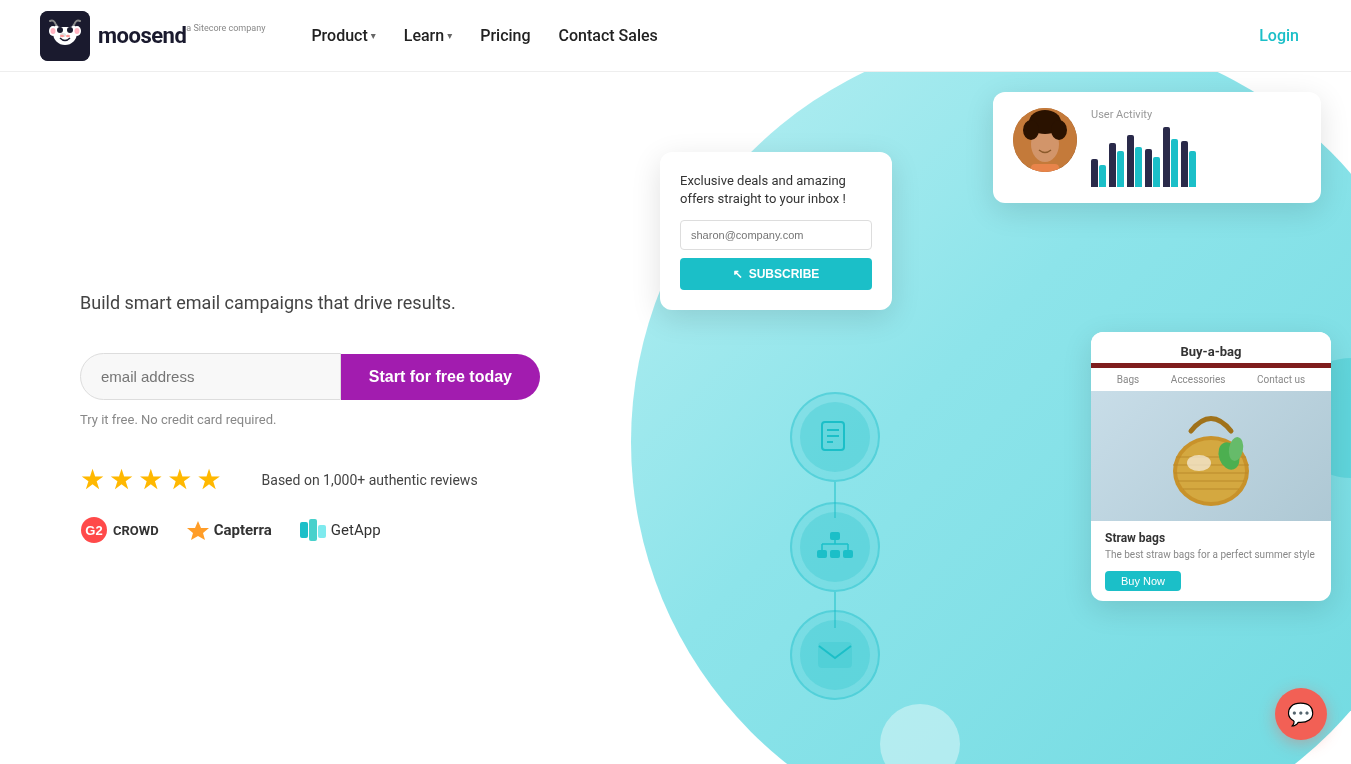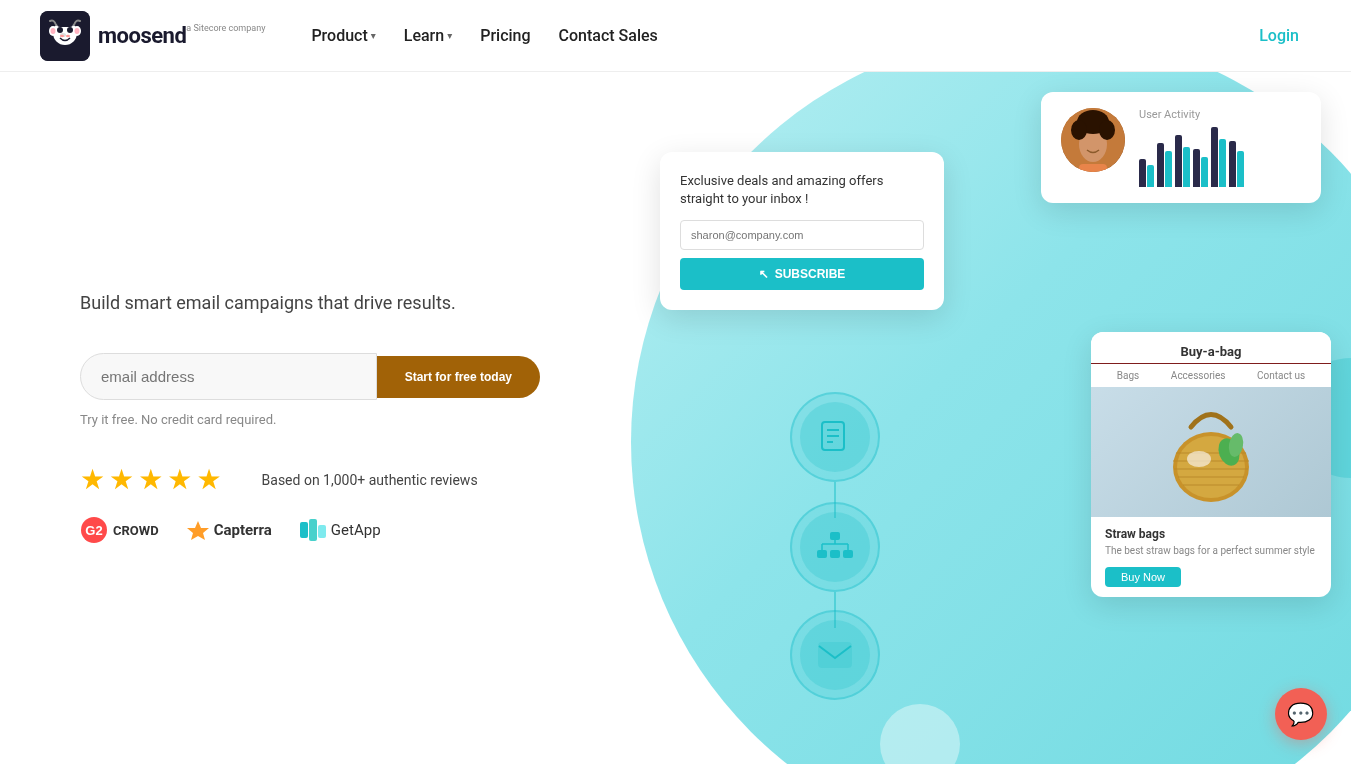--- a/index.html
+++ b/index.html
@@ -97,26 +97,26 @@
       flex: 1;
       padding: 14px 20px;
       border: 1.5px solid #ddd;
       border-radius: 30px 0 0 30px;
       font-size: 15px;
       color: #666;
       outline: none;
       background: #f8f8f8;
     }
     .start-btn {
-      background: #a16207;
+      background: #a21caf;
       color: #fff;
       border: none;
       padding: 14px 28px;
       border-radius: 0 30px 30px 0;
-      font-size: 12px; font-weight: 600;
+      font-size: 16px; font-weight: 600;
       cursor: pointer;
       white-space: nowrap;
     }
     .form-note { font-size: 13px; color: #888; margin-bottom: 36px; }
 
     
     .reviews-section { display: flex; align-items: center; gap: 40px; margin-bottom: 20px; }
     .stars { display: flex; gap: 4px; }
     .star { font-size: 28px; color: #FFB800; }
     .reviews-text { font-size: 14px; color: #444; }
@@ -139,21 +139,21 @@
       background: linear-gradient(135deg, #b8eff2 0%, #8de4ea 40%, #6dd9e0 100%);
       border-radius: 50%;
       z-index: 0;
     }
 
     
     .card-subscribe {
       position: absolute;
       top: 80px;
       left: 60px;
-      width: 284px;
+      width: 232px;
       background: #fff;
       border-radius: 12px;
       box-shadow: 0 8px 30px rgba(0,0,0,0.12);
       padding: 20px;
       z-index: 5;
     }
     .card-subscribe-title { font-size: 13px; color: #333; line-height: 1.4; margin-bottom: 12px; }
     .card-subscribe-input {
       width: 100%;
       padding: 8px 10px;
@@ -173,21 +173,21 @@
       font-size: 12px; font-weight: 600;
       cursor: pointer;
       display: flex; align-items: center; justify-content: center; gap: 6px;
     }
 
     
     .card-activity {
       position: absolute;
       top: 20px;
       right: 30px;
-      width: 280px;
+      width: 328px;
       background: #fff;
       border-radius: 12px;
       box-shadow: 0 8px 30px rgba(0,0,0,0.12);
       padding: 16px 20px;
       z-index: 5;
       display: flex;
       align-items: flex-start;
       gap: 14px;
     }
     .card-activity-chart { flex: 1; }
@@ -237,21 +237,21 @@
       border-radius: 12px;
       box-shadow: 0 8px 30px rgba(0,0,0,0.12);
       overflow: hidden;
       z-index: 5;
     }
     .card-shop-header {
       background: #fff;
       padding: 12px 14px 4px;
       text-align: center;
       font-size: 13px; font-weight: 700; color: #333;
-      border-bottom: 1px solid #7f1d1d;
+      border-bottom: 5px solid #7f1d1d;
     }
     .card-shop-nav { display: flex; justify-content: space-around; padding: 6px 10px; font-size: 10px; color: #888; }
     .card-shop-img {
       width: 100%;
       height: 130px;
       background: linear-gradient(135deg, #c8dde8 0%, #aec8d4 100%);
       display: flex; align-items: center; justify-content: center;
     }
     .card-shop-body { padding: 10px 14px; }
     .card-shop-product { font-size: 12px; font-weight: 700; color: #333; margin-bottom: 4px; }

